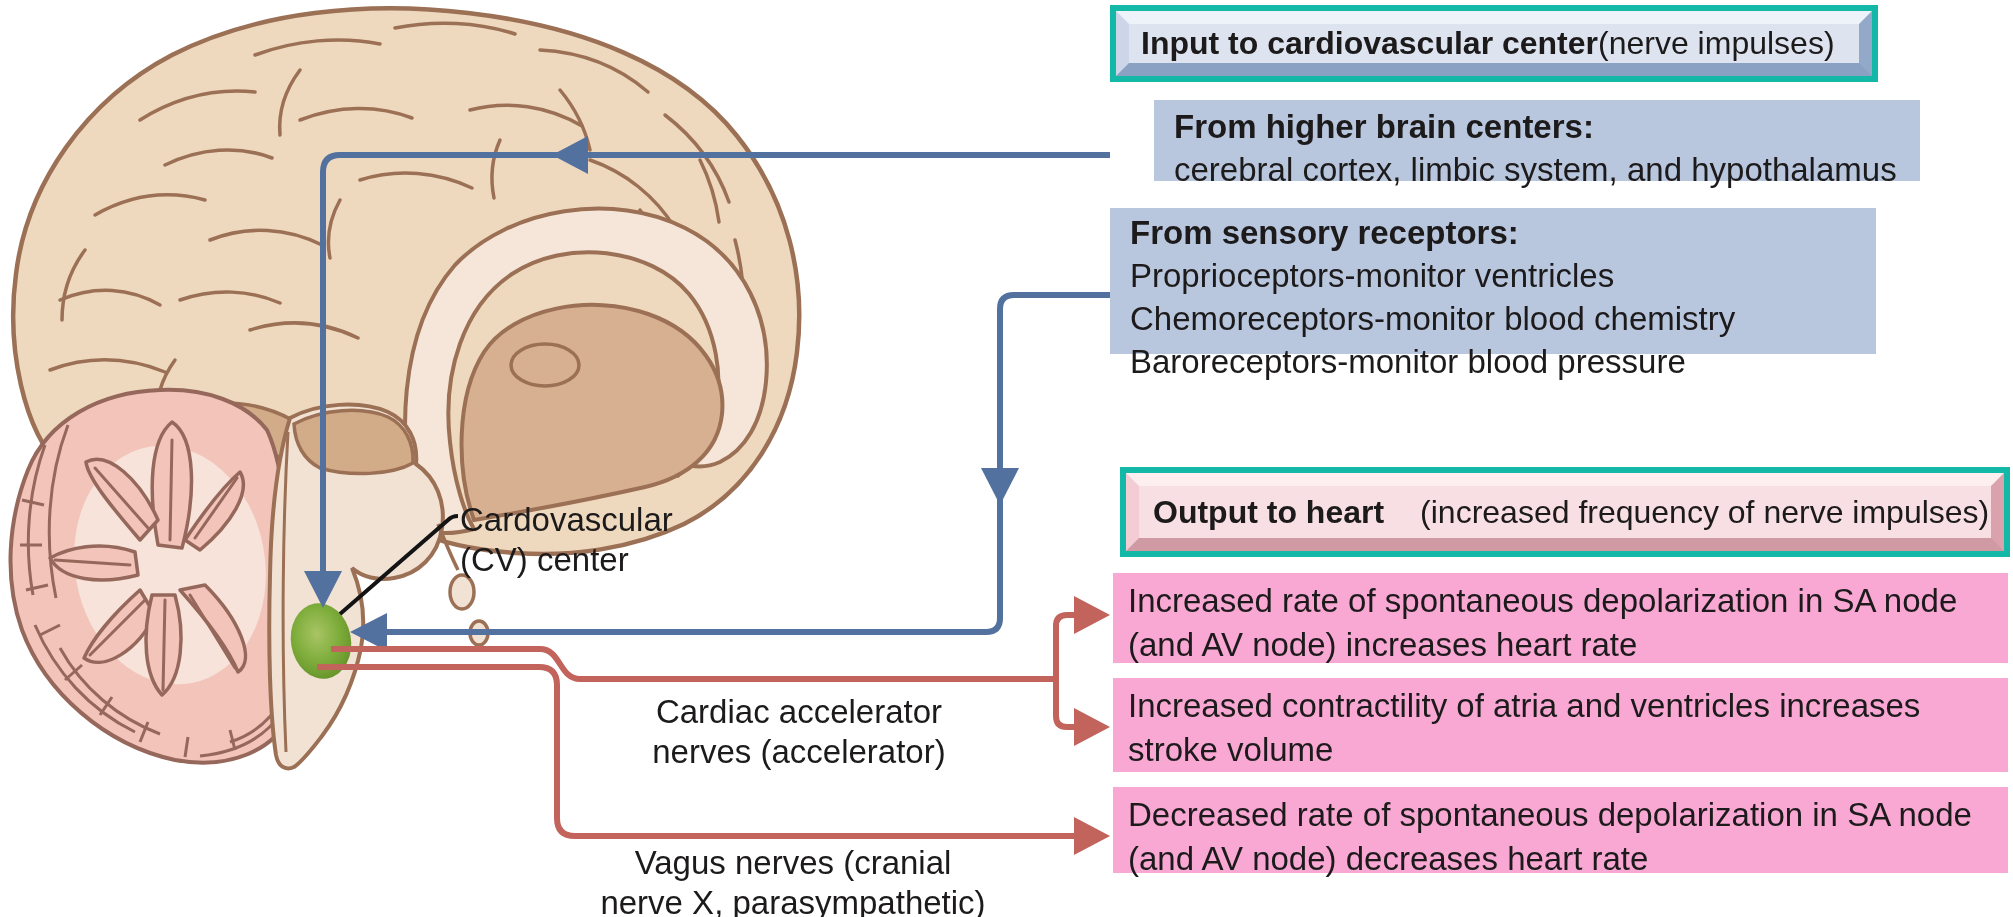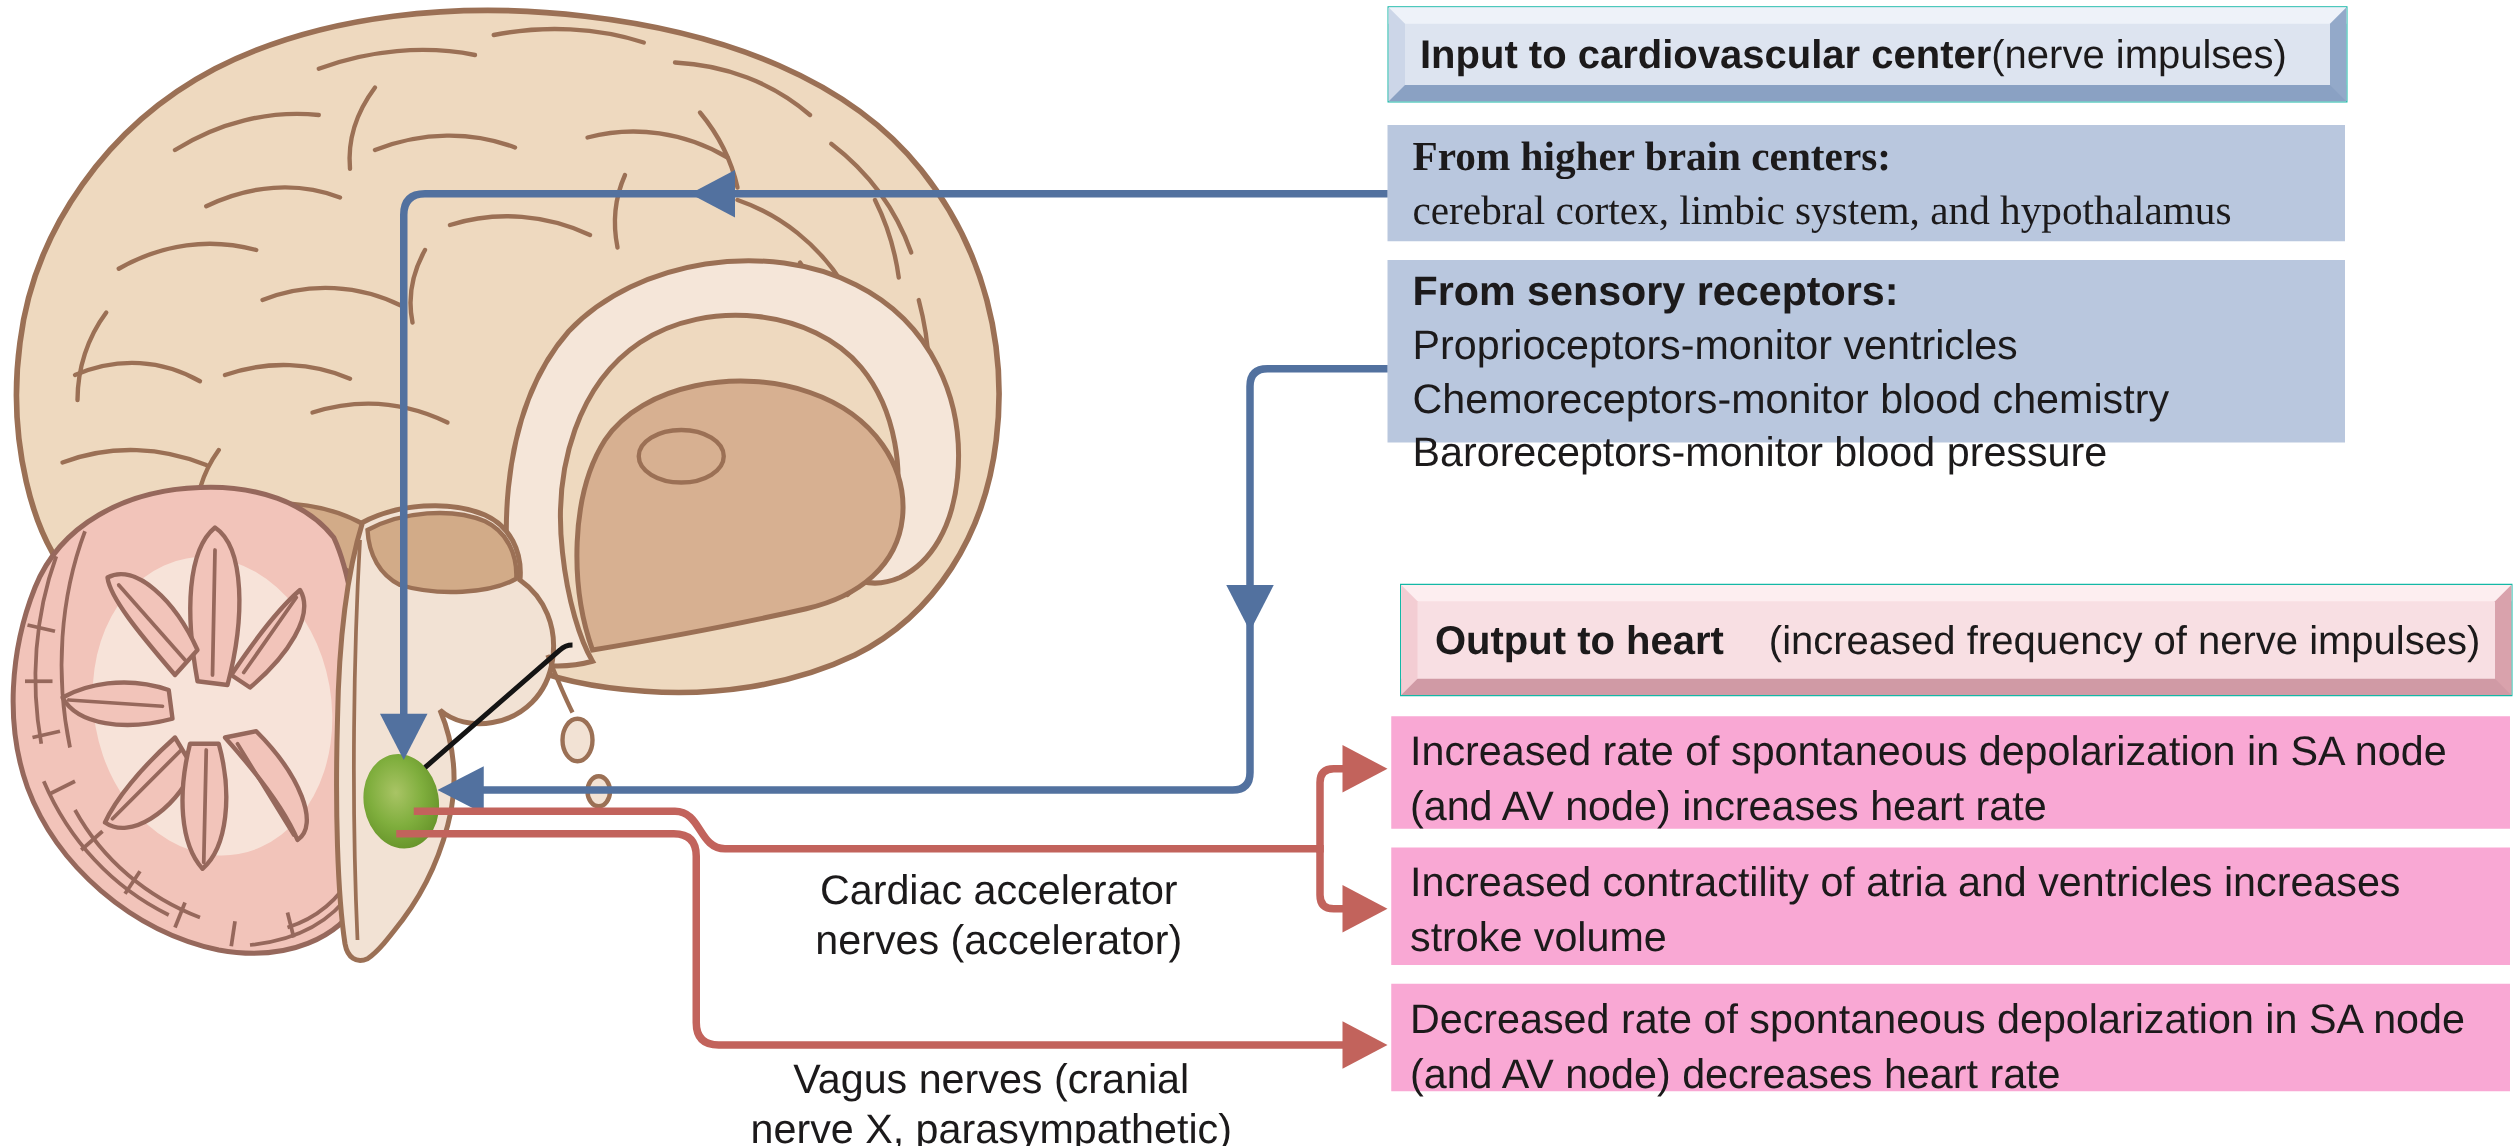--- a/index.html
+++ b/index.html
@@ -1,20 +1,20 @@
 <!DOCTYPE html>
 <html><head>
 <meta charset="utf-8">
 <style>
   html,body{margin:0;padding:0;background:#ffffff;}
   .canvas{position:relative;width:2013px;height:917px;background:#ffffff;overflow:hidden;
           font-family:"Liberation Sans", sans-serif;color:#1c1a1b;}
   .abs{position:absolute;box-sizing:border-box;}
   
-  .hbox{border:1px solid #14b8a6;}
+  .hbox{border:6px solid #14b8a6;}
   .hbox-inner{width:100%;height:100%;border-style:solid;border-width:13px;box-sizing:border-box;
               display:flex;align-items:center;white-space:nowrap;font-size:32px;}
   .input-hdr-inner{border-color:#eef2f9 #93a9c9 #8aa1c3 #ccd6e8;background:#dde4f0;padding-left:12px;}
   .output-hdr-inner{border-color:#fdeef0 #d9a2ac #d09aa5 #f3cdd3;background:#f8dfe3;padding-left:14px;gap:36px;}
   .b{font-weight:bold;}
   
   .cbox{font-size:33px;line-height:43px;}
   .blue{background:#b9c7de;padding:5px 10px 0 20px;}
   .pink{background:#f9a8d4;padding:6px 12px 0 15px;line-height:44px;}
   .line{white-space:nowrap;}
@@ -29,21 +29,21 @@
 
 <div class="canvas">
 
   <div class="abs hbox" style="left:1110px;top:5px;width:768px;height:77px;">
     <div class="hbox-inner input-hdr-inner">
       <span class="b">Input to cardiovascular center</span>
         <span> (nerve impulses)</span>
     </div>
   </div>
 
-  <div class="abs cbox blue" style="left:1110px;top:100px;width:766px;height:93px;font-family:Liberation Serif, serif;">
+  <div class="abs cbox blue" style="left:1154px;top:100px;width:766px;height:81px;">
     <div class="line b">From higher brain centers:</div>
     <div class="line">cerebral cortex, limbic system, and hypothalamus</div>
   </div>
 
   <div class="abs cbox blue" style="left:1110px;top:208px;width:766px;height:146px;padding-top:3px;">
     <div class="line b">From sensory receptors:</div>
     <div class="line">Proprioceptors-monitor ventricles</div>
     <div class="line">Chemoreceptors-monitor blood chemistry</div>
     <div class="line">Baroreceptors-monitor blood pressure</div>
   </div>
@@ -194,20 +194,24 @@
       <path d="M 1056 676 L 1056 716 Q 1056 727 1067 727 L 1080 727"></path>
       <path d="M 317 667 L 539 667 Q 557 667 557 685 L 557 818 Q 557 836 575 836 L 1080 836"></path>
     </g>
     <g fill="#c2635c" stroke="none">
       <polygon points="1110,615 1074,596 1074,634"></polygon>
       <polygon points="1110,727 1074,708 1074,746"></polygon>
       <polygon points="1110,836 1074,817 1074,855"></polygon>
     </g>
   </svg>
 
+  <div class="abs label toplayer" style="left:460px;top:500px;width:300px;">
+    <div>Cardovascular</div>
+    <div>(CV) center</div>
+  </div>
 
   <div class="abs label center toplayer" style="left:579px;top:692px;width:440px;">
     <div>Cardiac accelerator</div>
     <div>nerves (accelerator)</div>
   </div>
 
   <div class="abs label center toplayer" style="left:573px;top:843px;width:440px;">
     <div>Vagus nerves (cranial</div>
     <div>nerve X, parasympathetic)</div>
   </div>

